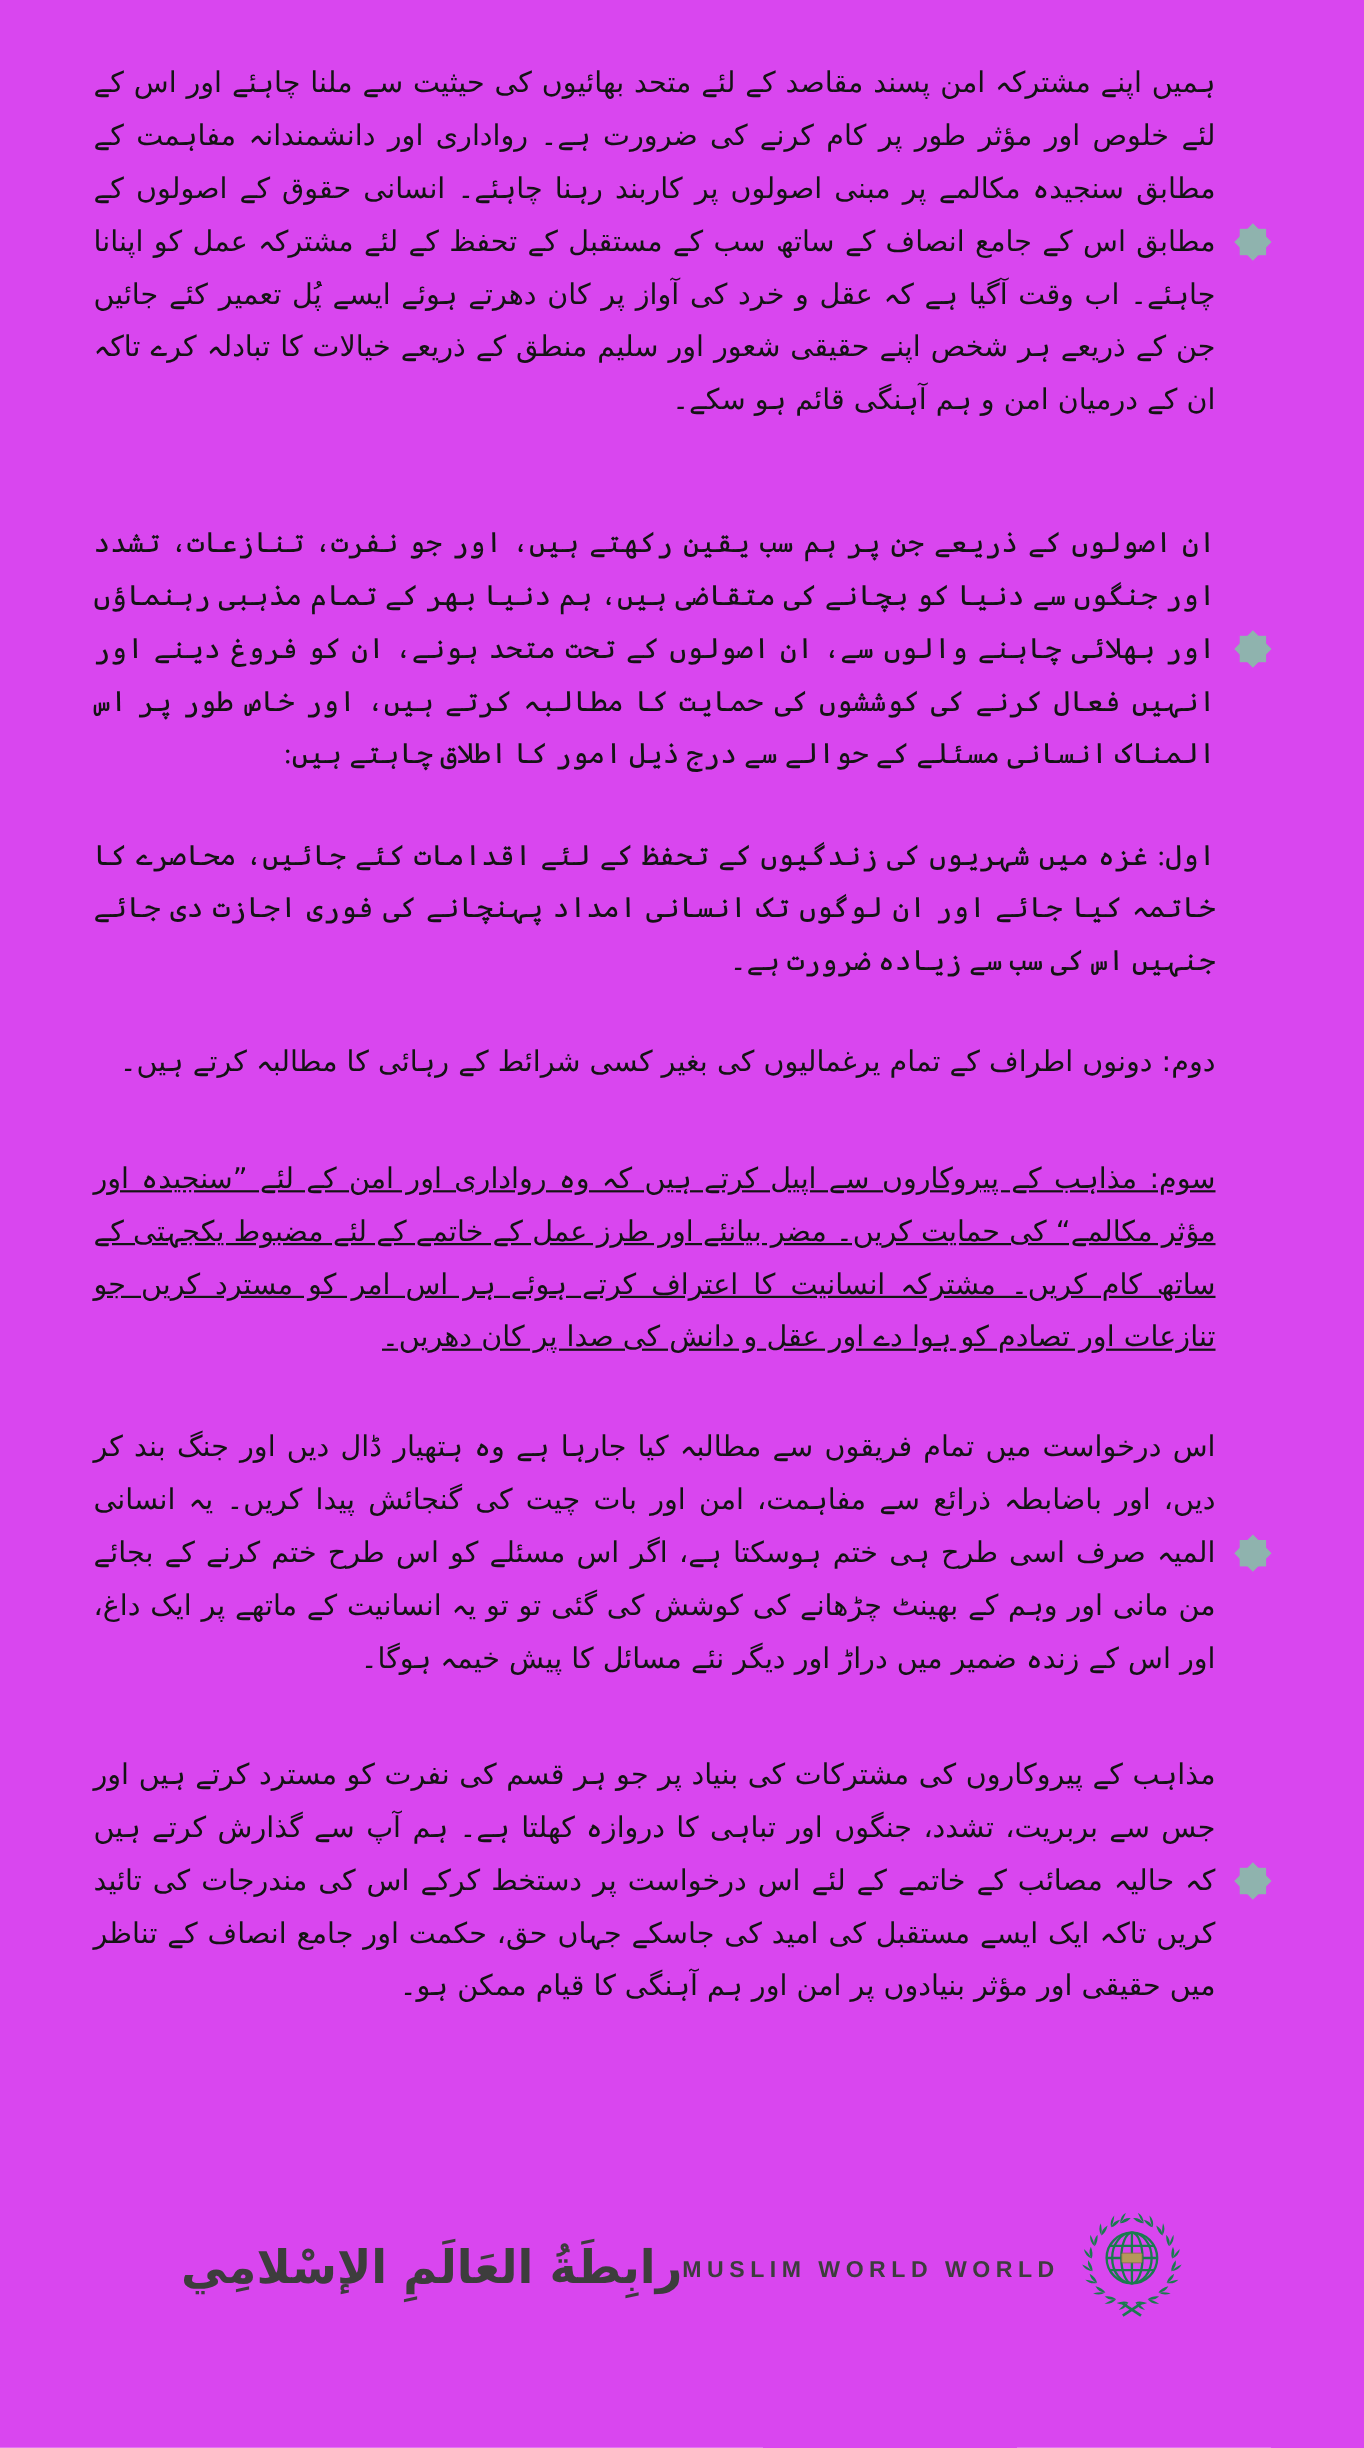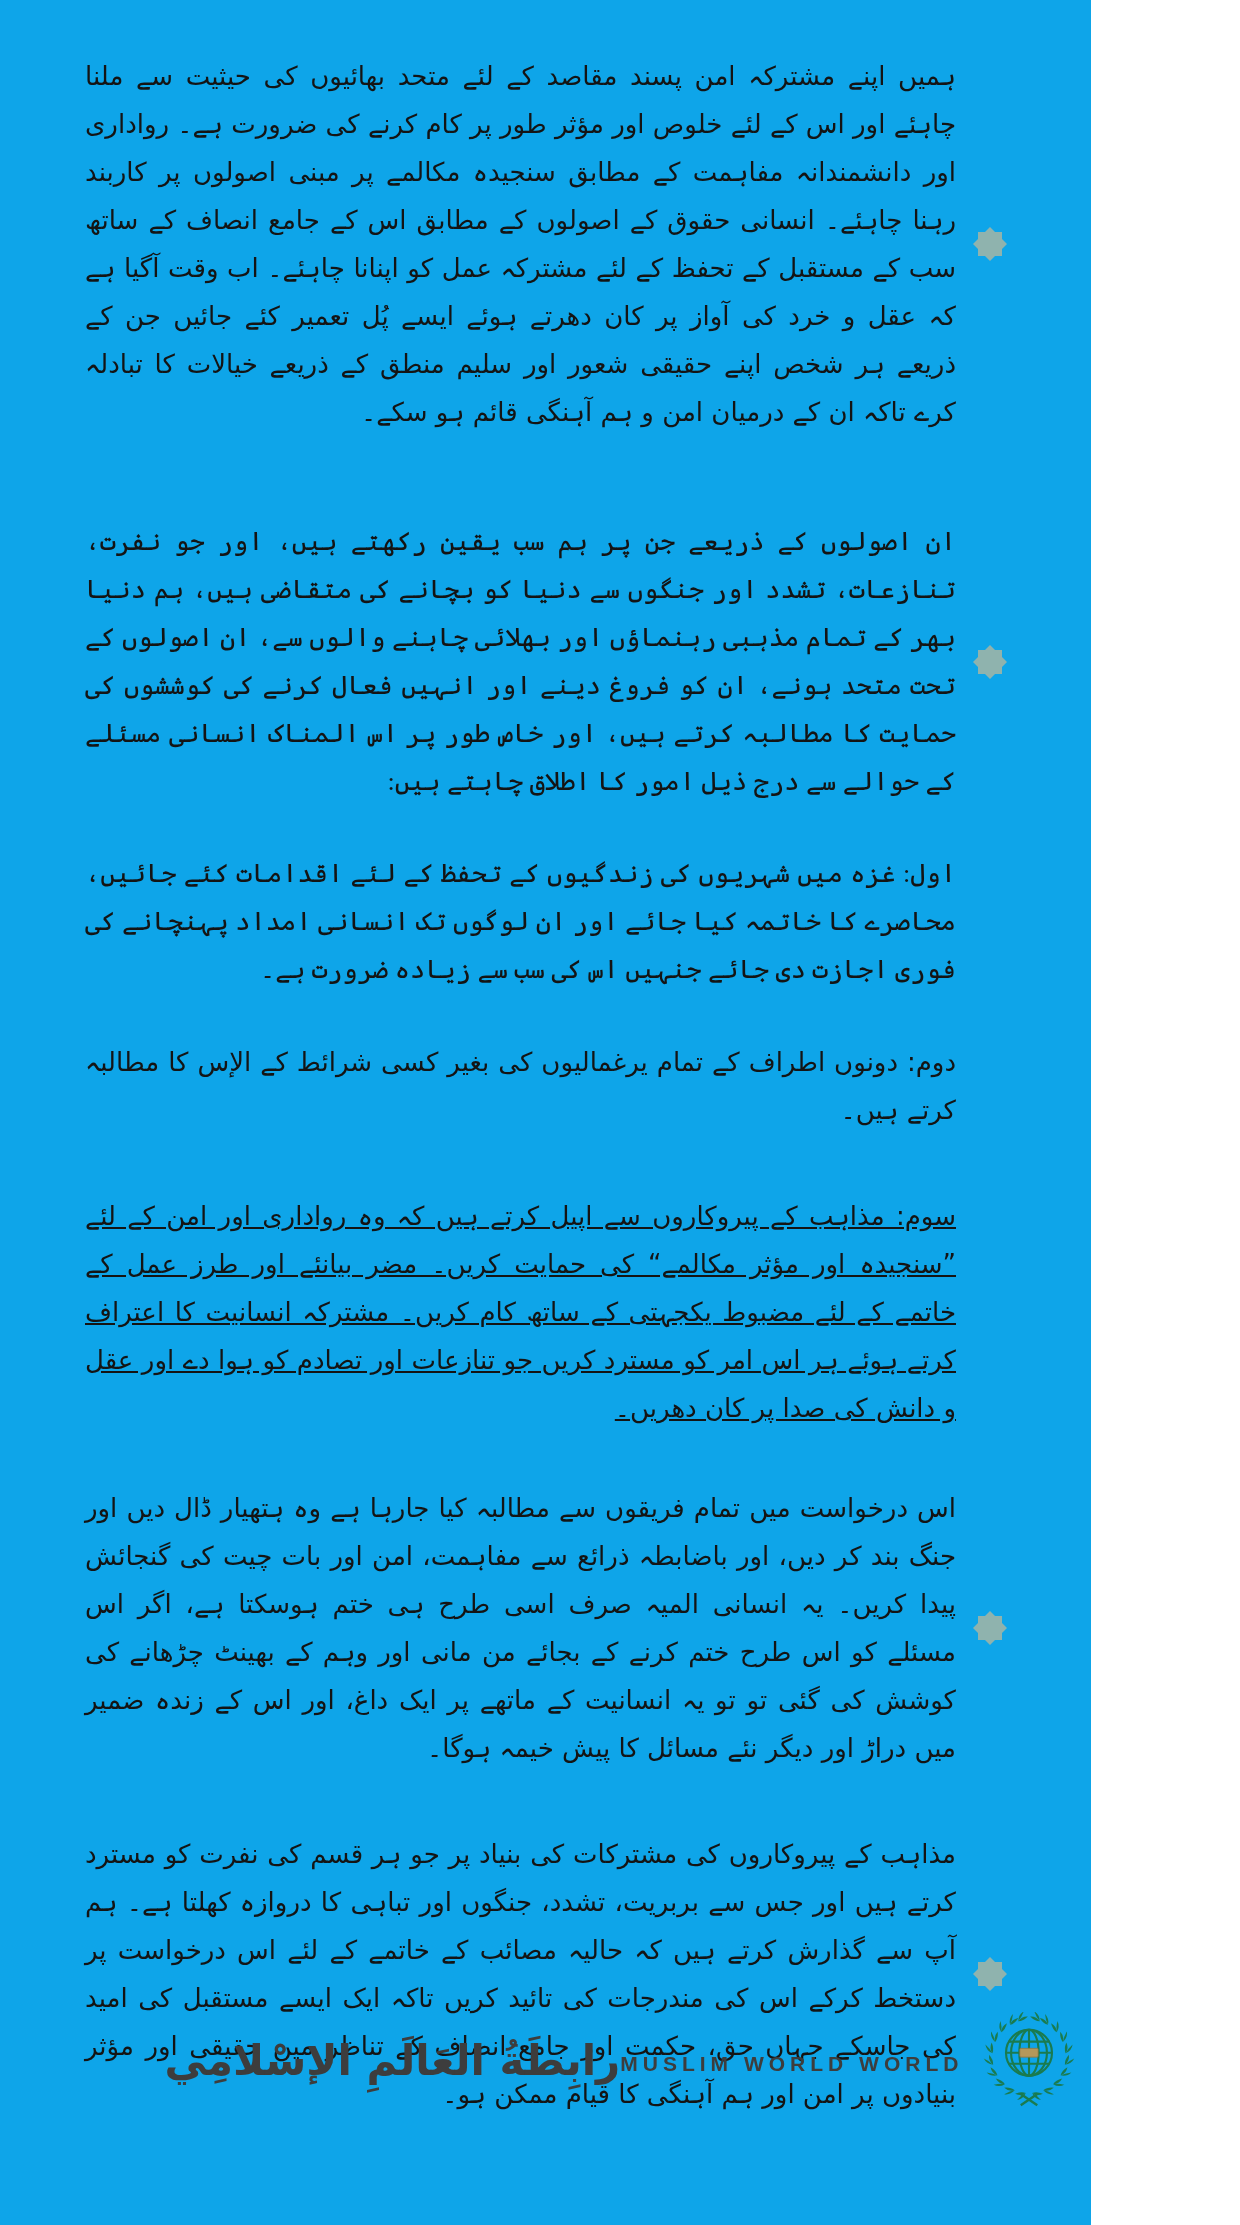--- a/index.html
+++ b/index.html
@@ -3,22 +3,22 @@
 <meta charset="utf-8">
 <style>
   html,body{margin:0;padding:0;}
   body{
     width:1240px;height:2225px;
     background:#ffffff;
     font-family:"DejaVu Sans",sans-serif;
   }
   .page{
     position:relative;
-    width:1091px;height:2225px;
-    background:#0ea5e9;
+    width:1240px;height:2225px;
+    background:#d946ef;
     overflow:hidden;
   }
   .doc{
     direction:rtl;
     padding:52px 135px 0 85px;
     color:#141414;
   }
   .doc p{
     margin:0;
     position:relative;
@@ -89,21 +89,21 @@
 <div class="page">
 
   <div class="doc">
 
     <p class="gap-xl">ہمیں اپنے مشترکہ امن پسند مقاصد کے لئے متحد بھائیوں کی حیثیت سے ملنا چاہئے اور اس کے لئے خلوص اور مؤثر طور پر کام کرنے کی ضرورت ہے۔ رواداری اور دانشمندانہ مفاہمت کے مطابق سنجیدہ مکالمے پر مبنی اصولوں پر کاربند رہنا چاہئے۔ انسانی حقوق کے اصولوں کے مطابق اس کے جامع انصاف کے ساتھ سب کے مستقبل کے تحفظ کے لئے مشترکہ عمل کو اپنانا چاہئے۔ اب وقت آگیا ہے کہ عقل و خرد کی آواز پر کان دھرتے ہوئے ایسے پُل تعمیر کئے جائیں جن کے ذریعے ہر شخص اپنے حقیقی شعور اور سلیم منطق کے ذریعے خیالات کا تبادلہ کرے تاکہ ان کے درمیان امن و ہم آہنگی قائم ہو سکے۔<span class="star"></span></p>
 
     <p class="gap-sm">ان اصولوں کے ذریعے جن پر ہم سب یقین رکھتے ہیں، اور جو نفرت، تنازعات، تشدد اور جنگوں سے دنیا کو بچانے کی متقاضی ہیں، ہم دنیا بھر کے تمام مذہبی رہنماؤں اور بھلائی چاہنے والوں سے، ان اصولوں کے تحت متحد ہونے، ان کو فروغ دینے اور انہیں فعال کرنے کی کوششوں کی حمایت کا مطالبہ کرتے ہیں، اور خاص طور پر اس المناک انسانی مسئلے کے حوالے سے درج ذیل امور کا اطلاق چاہتے ہیں:<span class="star"></span></p>
 
     <p class="gap-sm">اول: غزہ میں شہریوں کی زندگیوں کے تحفظ کے لئے اقدامات کئے جائیں، محاصرے کا خاتمہ کیا جائے اور ان لوگوں تک انسانی امداد پہنچانے کی فوری اجازت دی جائے جنہیں اس کی سب سے زیادہ ضرورت ہے۔</p>
 
-    <p class="gap-lg">دوم: دونوں اطراف کے تمام یرغمالیوں کی بغیر کسی شرائط کے الإس کا مطالبہ کرتے ہیں۔</p>
+    <p class="gap-lg">دوم: دونوں اطراف کے تمام یرغمالیوں کی بغیر کسی شرائط کے رہائی کا مطالبہ کرتے ہیں۔</p>
 
     <p class="gap-md">سوم: مذاہب کے پیروکاروں سے اپیل کرتے ہیں کہ وہ رواداری اور امن کے لئے ”سنجیدہ اور مؤثر مکالمے“ کی حمایت کریں۔ مضر بیانئے اور طرز عمل کے خاتمے کے لئے مضبوط یکجہتی کے ساتھ کام کریں۔ مشترکہ انسانیت کا اعتراف کرتے ہوئے ہر اس امر کو مسترد کریں جو تنازعات اور تصادم کو ہوا دے اور عقل و دانش کی صدا پر کان دھریں۔</p>
 
     <p class="gap-lg">اس درخواست میں تمام فریقوں سے مطالبہ کیا جارہا ہے وہ ہتھیار ڈال دیں اور جنگ بند کر دیں، اور باضابطہ ذرائع سے مفاہمت، امن اور بات چیت کی گنجائش پیدا کریں۔ یہ انسانی المیہ صرف اسی طرح ہی ختم ہوسکتا ہے، اگر اس مسئلے کو اس طرح ختم کرنے کے بجائے من مانی اور وہم کے بھینٹ چڑھانے کی کوشش کی گئی تو تو یہ انسانیت کے ماتھے پر ایک داغ، اور اس کے زندہ ضمیر میں دراڑ اور دیگر نئے مسائل کا پیش خیمہ ہوگا۔<span class="star"></span></p>
 
 
     <p>مذاہب کے پیروکاروں کی مشترکات کی بنیاد پر جو ہر قسم کی نفرت کو مسترد کرتے ہیں اور جس سے بربریت، تشدد، جنگوں اور تباہی کا دروازہ کھلتا ہے۔ ہم آپ سے گذارش کرتے ہیں کہ حالیہ مصائب کے خاتمے کے لئے اس درخواست پر دستخط کرکے اس کی مندرجات کی تائید کریں تاکہ ایک ایسے مستقبل کی امید کی جاسکے جہاں حق، حکمت اور جامع انصاف کے تناظر میں حقیقی اور مؤثر بنیادوں پر امن اور ہم آہنگی کا قیام ممکن ہو۔<span class="star"></span></p>
 
   </div>
 

